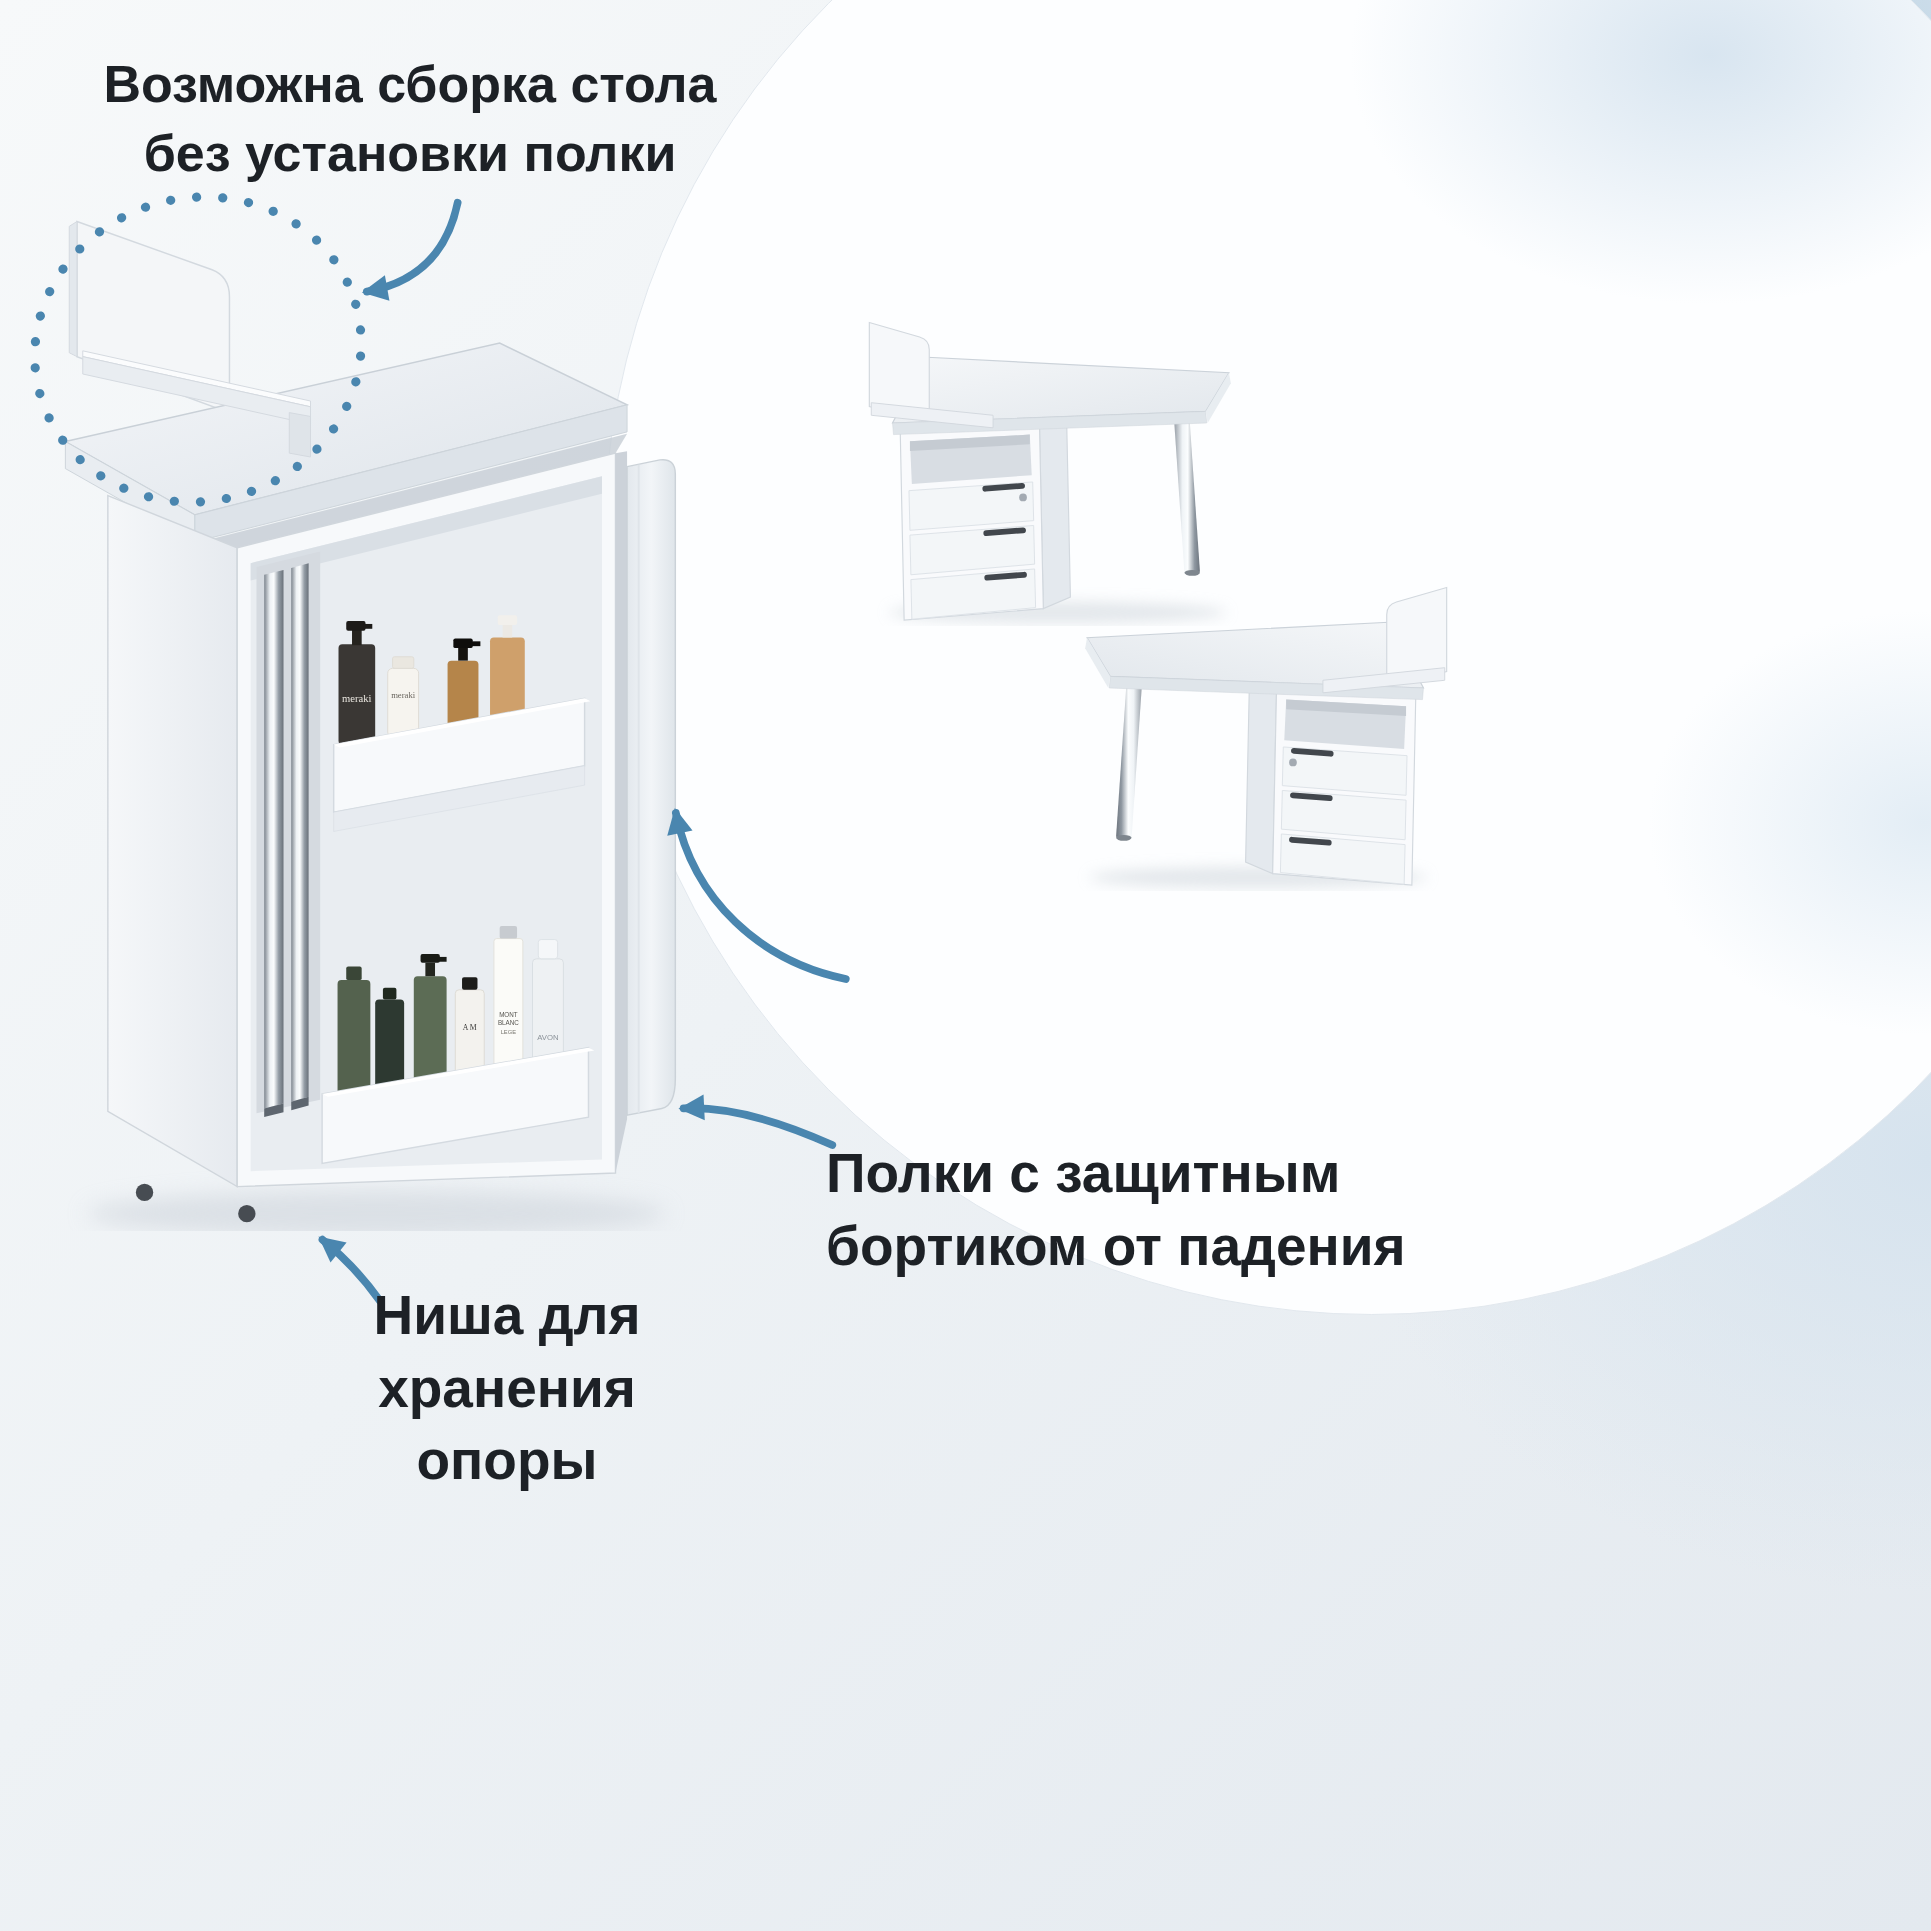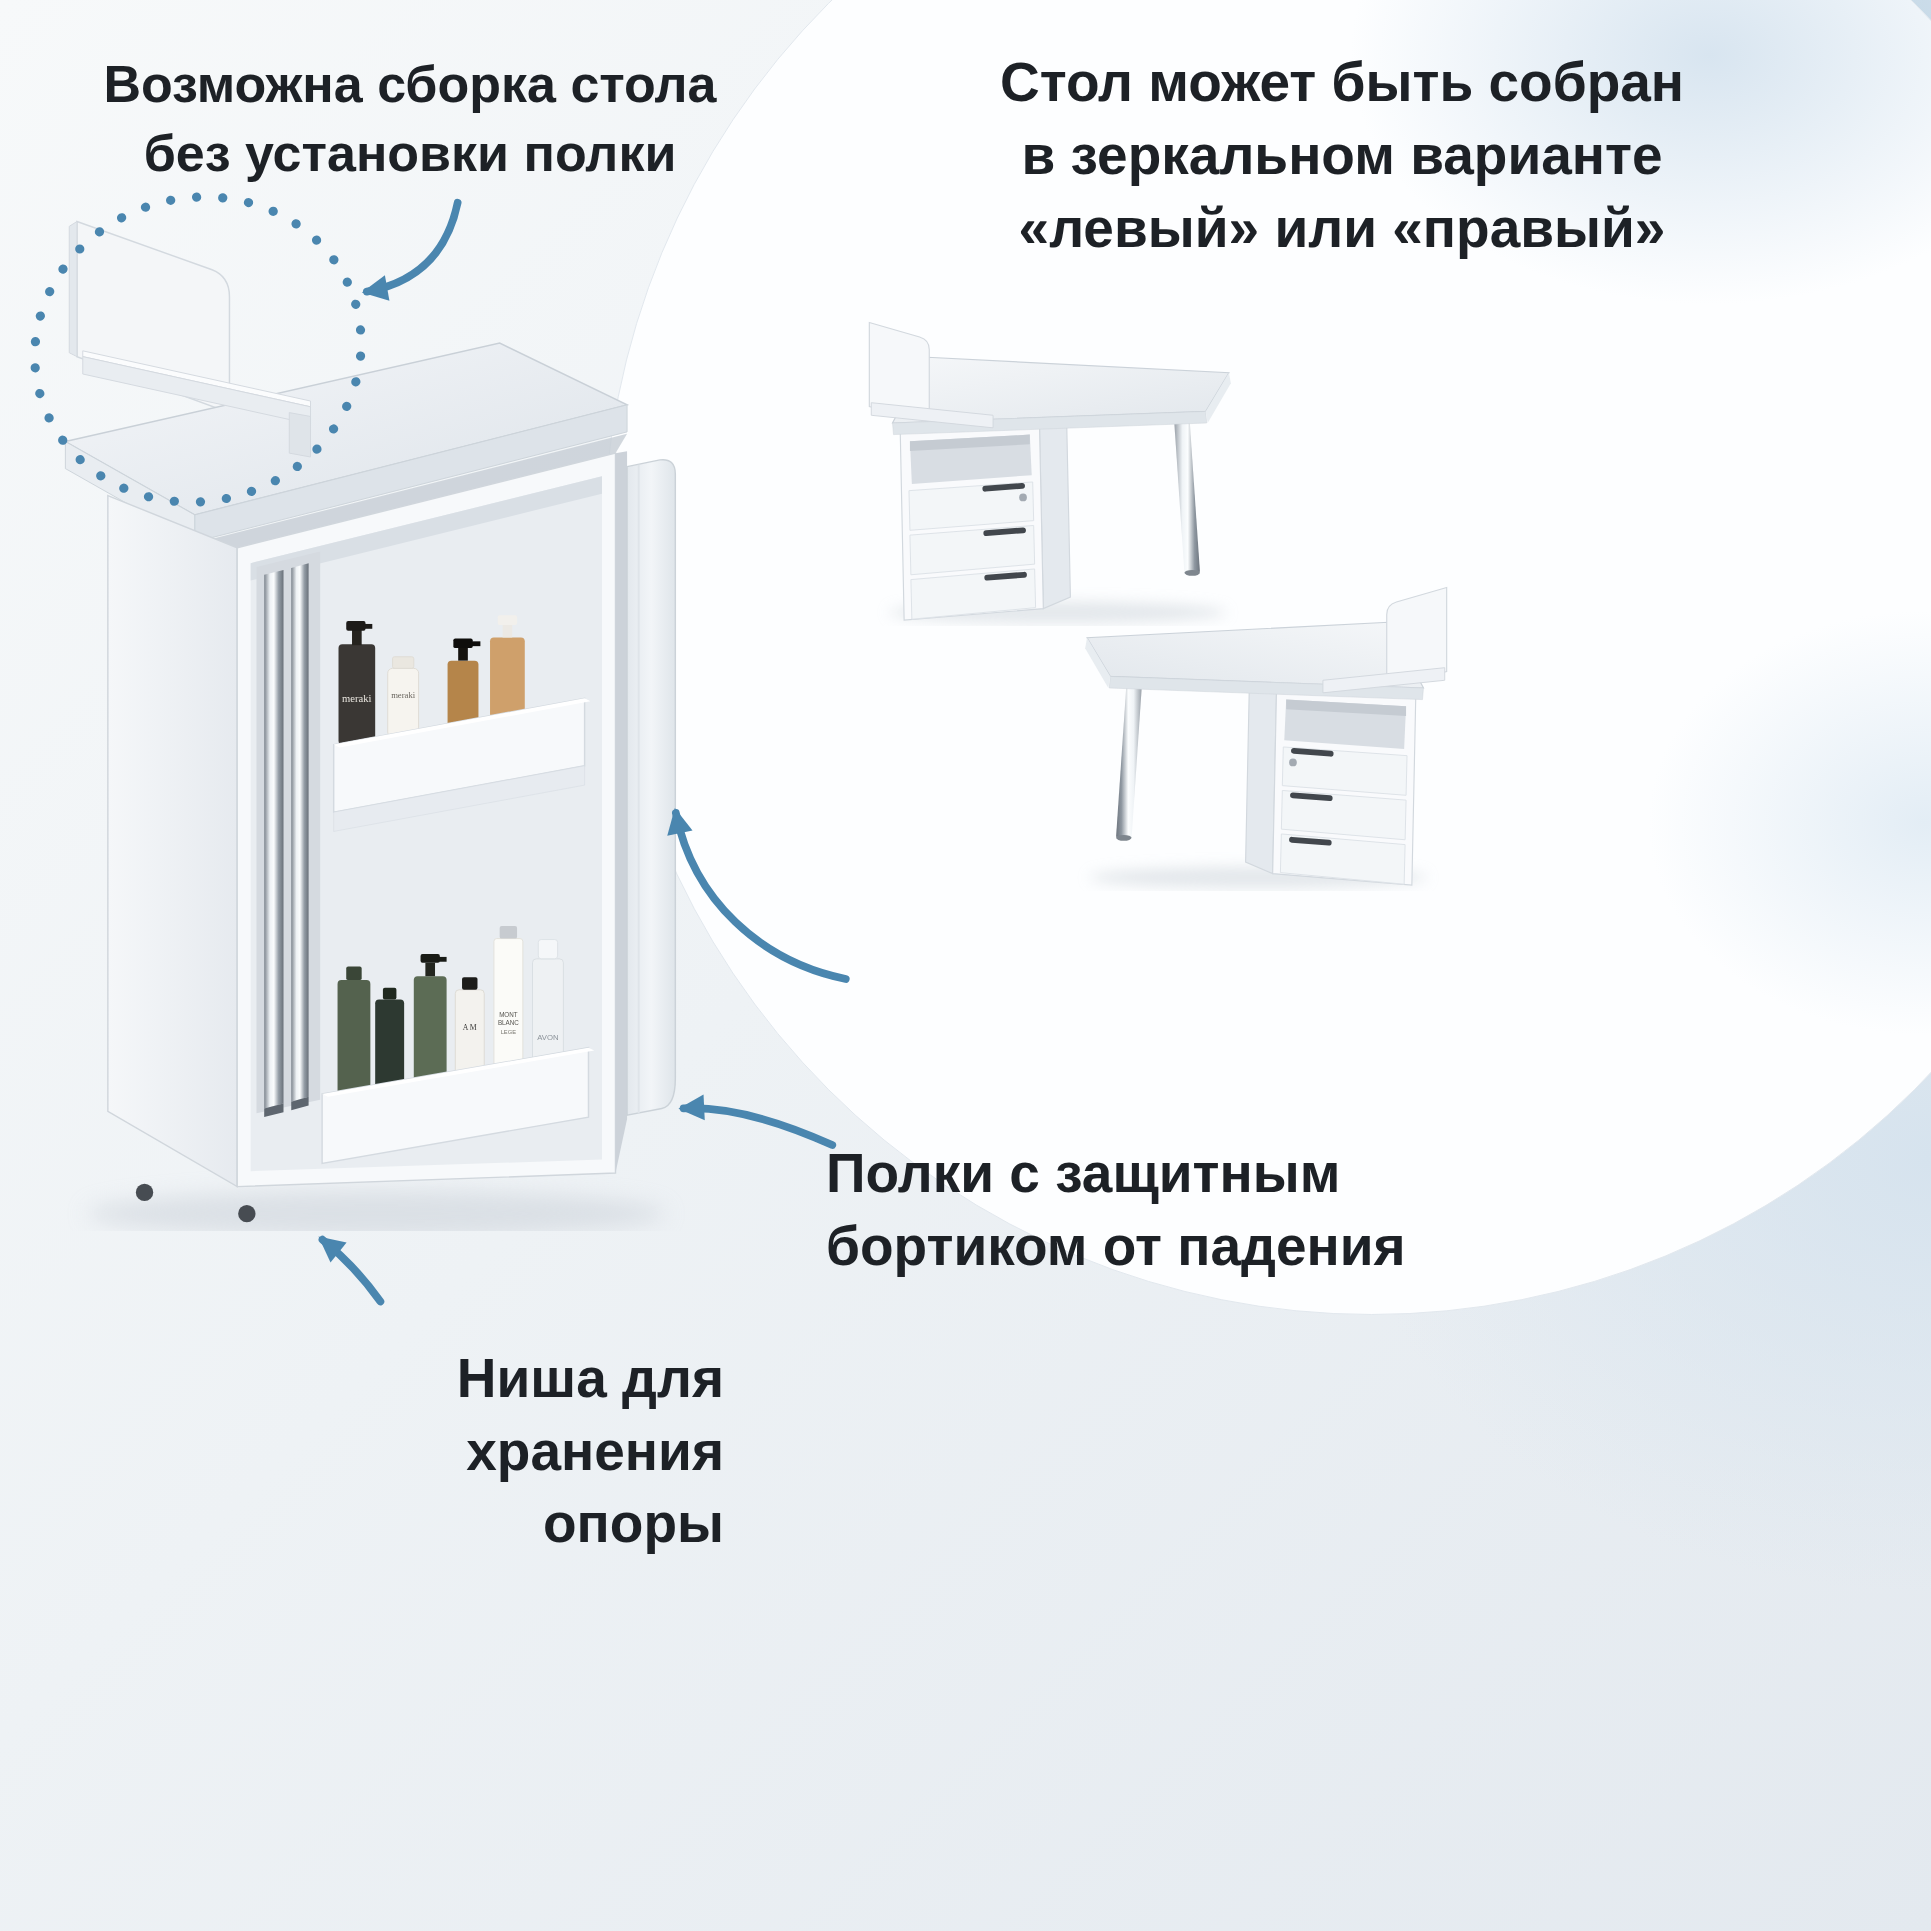--- a/index.html
+++ b/index.html
@@ -24,21 +24,21 @@
       radial-gradient(502px 386px at 86% 68%, #e3edf5 0%, rgba(255,255,255,0) 55%),
       #fdfeff;
   }
   .note{position:absolute;font-weight:700;white-space:pre-line;}
   .note-dark{color:#1d2126;}
   .note-blue{color:#4a7ca8;font-style:italic;}
   #assembly-note{left:77px;top:50px;width:666px;font-size:52px;line-height:1.33;text-align:center;}
   #rear-view{left:454px;top:253px;width:270px;font-size:44px;line-height:1.35;text-align:center;}
   #mirror-title{left:859px;top:46px;width:966px;font-size:55px;line-height:1.33;text-align:center;}
   #shelves-note{left:826px;top:1137px;width:628px;font-size:55px;line-height:1.32;text-align:left;}
-  #niche-note{left:290px;top:1342px;width:434px;font-size:55px;line-height:1.32;text-align:right;}
+  #niche-note{left:290px;top:1279px;width:434px;font-size:55px;line-height:1.32;text-align:center;}
   svg.abs{pointer-events:none;}
   .serif-label{font-family:"Liberation Serif", serif;}
 </style>
 </head>
 <body>
 
 <div class="canvas">
 
   <div class="circle"></div>
 
@@ -238,23 +238,20 @@
     </g>
     <g transform="rotate(-16 205 362)">
       <ellipse cx="205" cy="362" rx="170" ry="157" fill="none" stroke="#4a86af" stroke-width="9.5" stroke-linecap="round" stroke-dasharray="0.1 27"></ellipse>
     </g>
   </svg>
 
   <div id="assembly-note" class="note note-dark">Возможна сборка стола
 без установки полки</div>
 
 
-  <div id="mirror-title" class="note note-dark">Стол может быть собран
-в зеркальном варианте
-«левый» или «правый»</div>
 
   <div id="shelves-note" class="note note-dark">Полки с защитным
 бортиком от падения</div>
 
   <div id="niche-note" class="note note-dark">Ниша для
 хранения опоры</div>
 
 </div>
 
 

